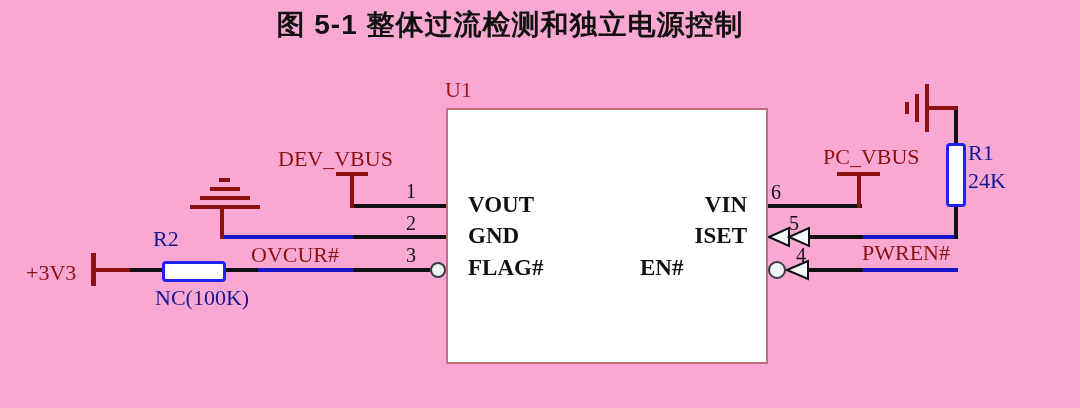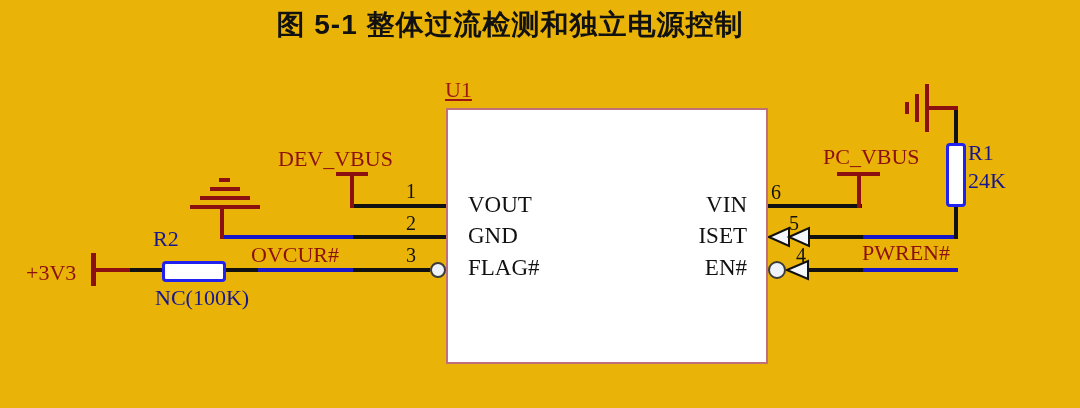--- a/index.html
+++ b/index.html
@@ -1,31 +1,31 @@
 <!DOCTYPE html>
 <html><head>
 <meta charset="utf-8">
 <style>
   html,body{margin:0;padding:0;background:#ffffff;}
   #canvas{
-    position:relative;width:1080px;height:408px;background:#eab308;
+    position:relative;width:1080px;height:408px;background:#f9a8d4;
     font-family:"Liberation Serif", serif;overflow:hidden;
   }
   .ttl{
     position:absolute;left:140px;top:6px;width:740px;text-align:center;
     font-family:"Liberation Sans", sans-serif;font-weight:bold;
     font-size:28px;color:#111111;letter-spacing:1px;
   }
   .chipbox{position:absolute;left:446px;top:108px;width:318px;height:252px;
     border:2px solid #c0707a;background:#ffffff;}
   .lbl{position:absolute;white-space:nowrap;font-size:22px;line-height:24px;}
   .chiplbl{color:#9c1616;}
   .net{color:#8b1111;}
   .comp{color:#16168f;}
-  .pin-name{color:#111111;font-size:23px;}
+  .pin-name{color:#111111;font-size:23px;font-weight:bold;}
   .pin-num{color:#111111;font-size:20px;line-height:20px;}
   .wire{position:absolute;height:4px;background:#111111;}
   .wire.blue{background:#1717c9;}
   .wire.red{background:#8b1111;}
   .vwire{position:absolute;width:4px;background:#111111;}
   .vwire.red{background:#8b1111;}
   .gbar{position:absolute;background:#8b1111;}
   .res{position:absolute;border:3px solid #2121f0;border-radius:4px;background:#ffffff;box-sizing:border-box;}
   .bubble{position:absolute;border:2.5px solid #3c3c3c;border-radius:50%;
     background:#eef3fa;box-sizing:border-box;}
@@ -33,29 +33,29 @@
   .portbar{position:absolute;width:5px;background:#8b1111;}
 </style>
 </head>
 <body>
 
 <div id="canvas">
 
   <div class="ttl">图 5-1 整体过流检测和独立电源控制</div>
 
   <div class="chipbox"></div>
-  <div class="lbl chiplbl" style="left:445px;top:78px;text-decoration:underline;">U1</div>
+  <div class="lbl chiplbl" style="left:445px;top:78px;">U1</div>
 
   <div class="lbl pin-name" style="left:468px;top:193px;">VOUT</div>
   <div class="lbl pin-name" style="left:468px;top:224px;">GND</div>
   <div class="lbl pin-name" style="left:468px;top:256px;">FLAG#</div>
 
   <div class="lbl pin-name" style="left:640px;top:193px;width:107px;text-align:right;">VIN</div>
   <div class="lbl pin-name" style="left:640px;top:224px;width:107px;text-align:right;">ISET</div>
-  <div class="lbl pin-name" style="left:640px;top:256px;width:107px;text-align:right;">EN#</div>
+  <div class="lbl pin-name" style="left:640px;top:256px;width:107px;">EN#</div>
 
   <div class="lbl pin-num" style="left:398px;top:181px;width:26px;text-align:center;">1</div>
   <div class="lbl pin-num" style="left:398px;top:213px;width:26px;text-align:center;">2</div>
   <div class="lbl pin-num" style="left:398px;top:245px;width:26px;text-align:center;">3</div>
   <div class="lbl pin-num" style="left:771px;top:182px;">6</div>
   <div class="lbl pin-num" style="left:789px;top:213px;">5</div>
   <div class="lbl pin-num" style="left:796px;top:245px;">4</div>
 
   <div class="wire" style="left:352px;top:204px;width:94px;"></div>
   <div class="gbar" style="left:336px;top:172px;width:32px;height:4px;"></div>

